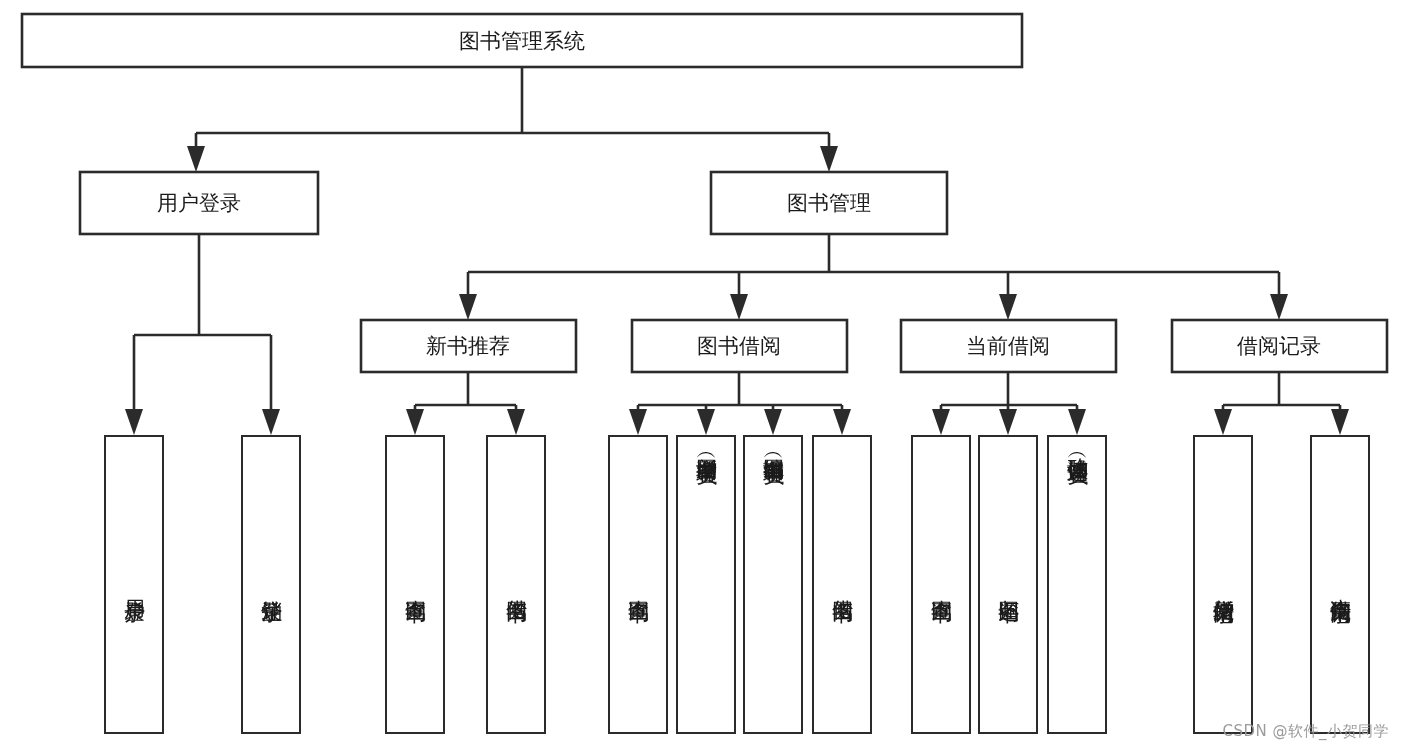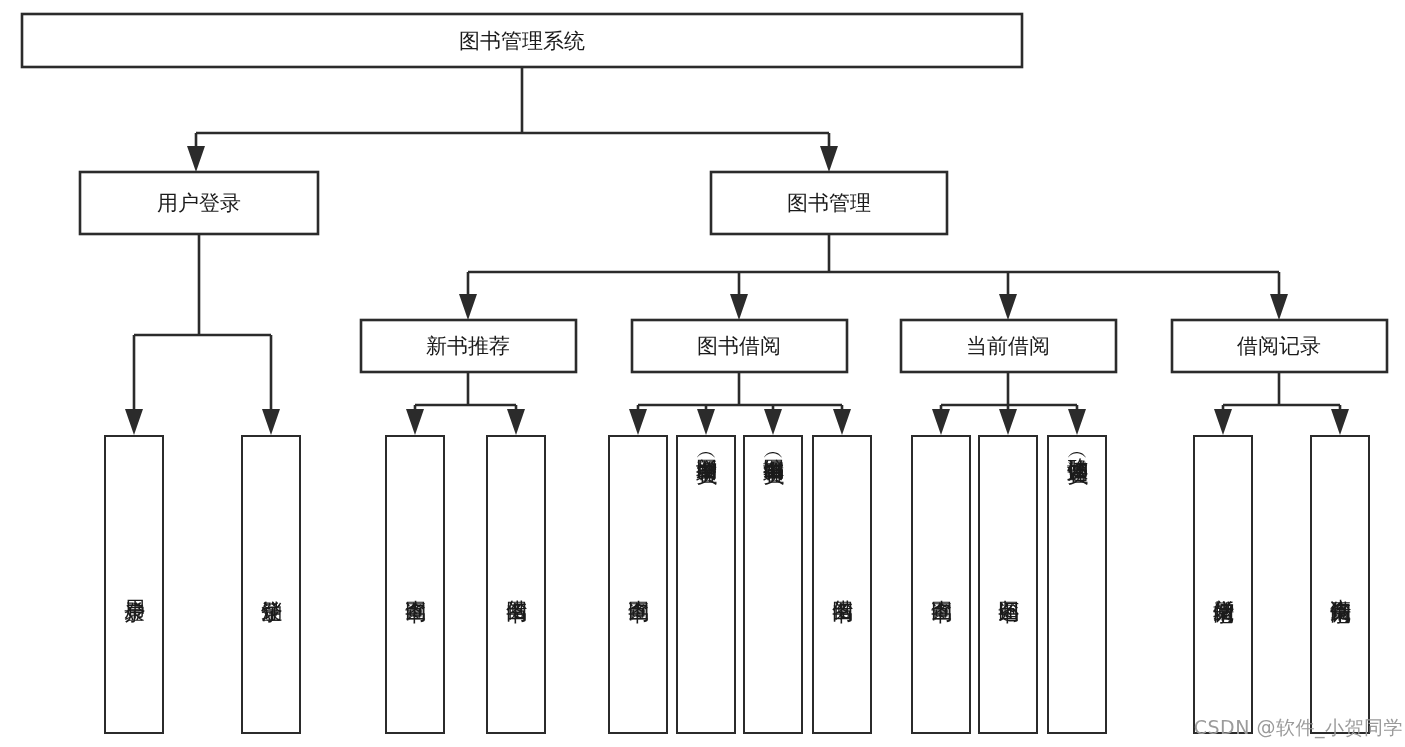--- a/index.html
+++ b/index.html
@@ -45,24 +45,24 @@
   }
   .node-label-h {
     font-family: "DejaVu Sans", "Liberation Sans", sans-serif;
     font-size: 21px;
     fill: #1b1b1b;
     text-anchor: middle;
     dominant-baseline: middle;
   }
   .watermark {
     position: absolute;
-    right: 2px;
+    right: 16px;
     bottom: 6px;
     font-family: "DejaVu Sans", "Liberation Sans", sans-serif;
-    font-size: 19px;
+    font-size: 15px;
     color: #9b9b9b;
     letter-spacing: 0.5px;
     white-space: nowrap;
     user-select: none;
   }
   .vleaf {
     position: absolute;
     box-sizing: border-box;
     border: 2.6px solid #2b2b2b;
     background: #ffffff;

